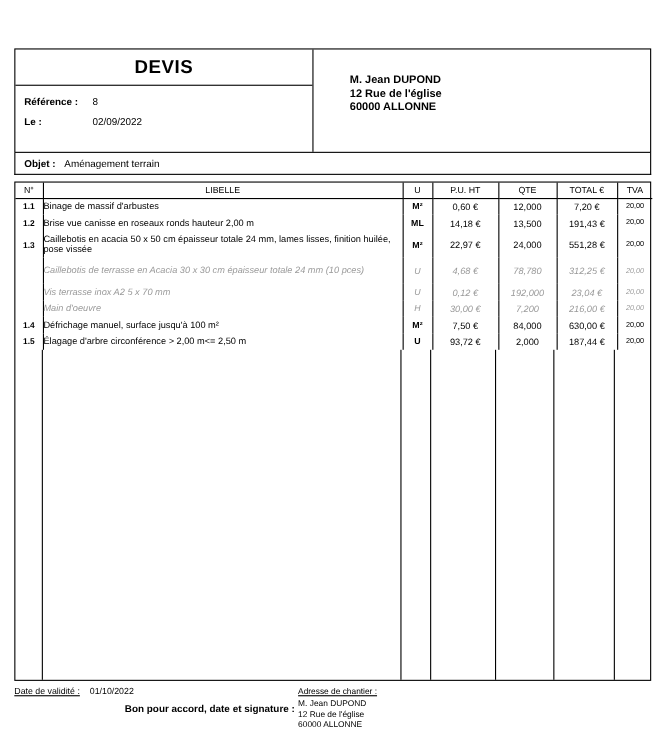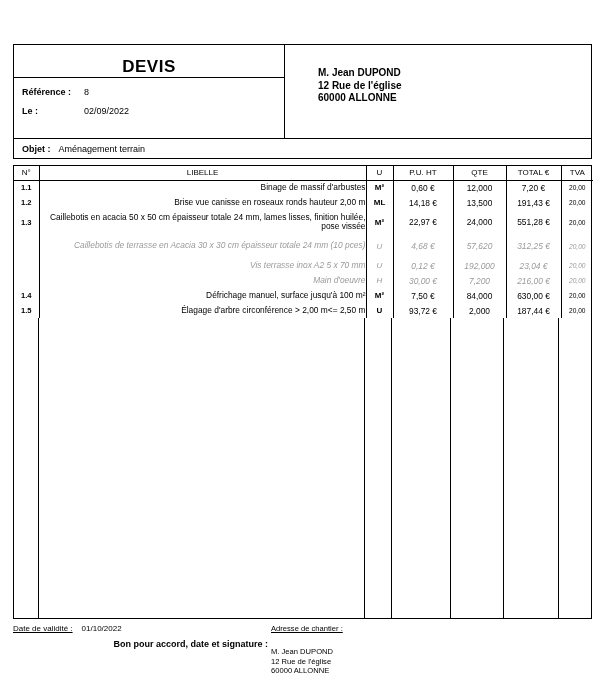--- a/index.html
+++ b/index.html
@@ -36,21 +36,21 @@
     width: 271px;
     box-sizing: border-box;
     border-right: 1px solid #000;
     display: flex;
     flex-direction: column;
   }
   .title-cell {
     height: 33px;
     border-bottom: 1px solid #000;
     display: flex;
-    align-items: flex-end;
+    align-items: center;
     justify-content: center;
     box-sizing: border-box;
   }
   .title-cell .t {
     font-size: 17px;
     font-weight: bold;
     letter-spacing: 0.5px;
   }
   .ref-cell {
     flex: 1;
@@ -128,21 +128,21 @@
   .c-num  { width: 25px; }
   .c-lib  { width: 327px; }
   .c-u    { width: 27px; }
   .c-pu   { width: 60px; }
   .c-qte  { width: 53px; }
   .c-tot  { width: 55px; }
   .c-tva  { width: 32px; }
 
   tbody td { font-size: 8.4px; }
   td.num   { text-align: center; font-weight: bold; font-size: 7.6px; }
-  td.lib   { text-align: right; padding: 2px 4px 2px 5px; line-height: 9.5px; }
+  td.lib   { text-align: left; padding: 2px 4px 2px 5px; line-height: 9.5px; }
   td.u     { text-align: center; font-weight: bold; font-size: 8px; }
   td.pu,
   td.qte,
   td.tot   { text-align: center; padding-right: 4px; }
   td.tot   { font-weight: normal; }
   td.tva   { text-align: center; font-size: 6.6px; color: #333; }
 
   tr.main td { height: 15px; color: #000; }
   tr.main td.lib { font-weight: normal; }
   tr.sub td {
@@ -195,21 +195,21 @@
   }
   .foot-mid {
     position: absolute;
     left: 258px;
     top: 0;
     width: 120px;
   }
   .foot-mid .hd {
     font-size: 7.6px;
     text-decoration: underline;
-    margin-bottom: 14px;
+    margin-bottom: 2px;
   }
   .foot-mid .ln {
     font-size: 7.6px;
     line-height: 9.5px;
   }
 
   .totals {
     position: absolute;
     right: 0;
     top: -1px;
@@ -307,21 +307,21 @@
             <td class="pu c-pu">22,97 €</td>
             <td class="qte c-qte">24,000</td>
             <td class="tot c-tot">551,28 €</td>
             <td class="tva c-tva">20,00</td>
           </tr>
           <tr class="sub tall">
             <td class="num c-num"></td>
             <td class="lib c-lib">Caillebotis de terrasse en Acacia 30 x 30 cm épaisseur totale 24 mm (10 pces)</td>
             <td class="u c-u">U</td>
             <td class="pu c-pu">4,68 €</td>
-            <td class="qte c-qte">57,620</td>
+            <td class="qte c-qte">78,780</td>
             <td class="tot c-tot">312,25 €</td>
             <td class="tva c-tva">20,00</td>
           </tr>
           <tr class="sub">
             <td class="num c-num"></td>
             <td class="lib c-lib">Vis terrasse inox A2 5 x 70 mm</td>
             <td class="u c-u">U</td>
             <td class="pu c-pu">0,12 €</td>
             <td class="qte c-qte">192,000</td>
             <td class="tot c-tot">23,04 €</td>

